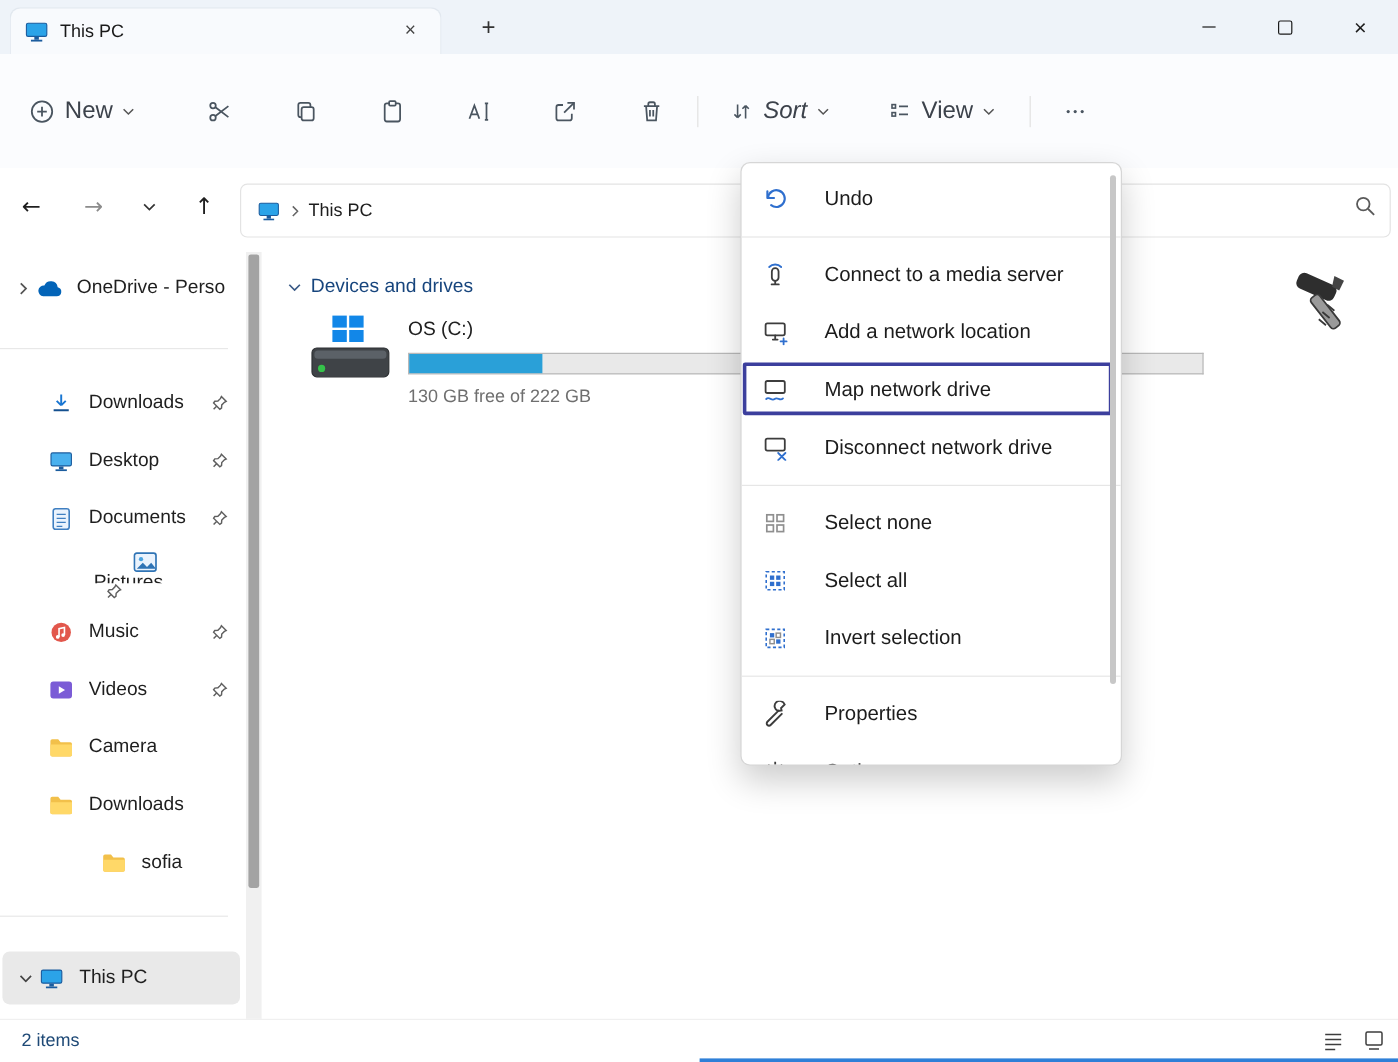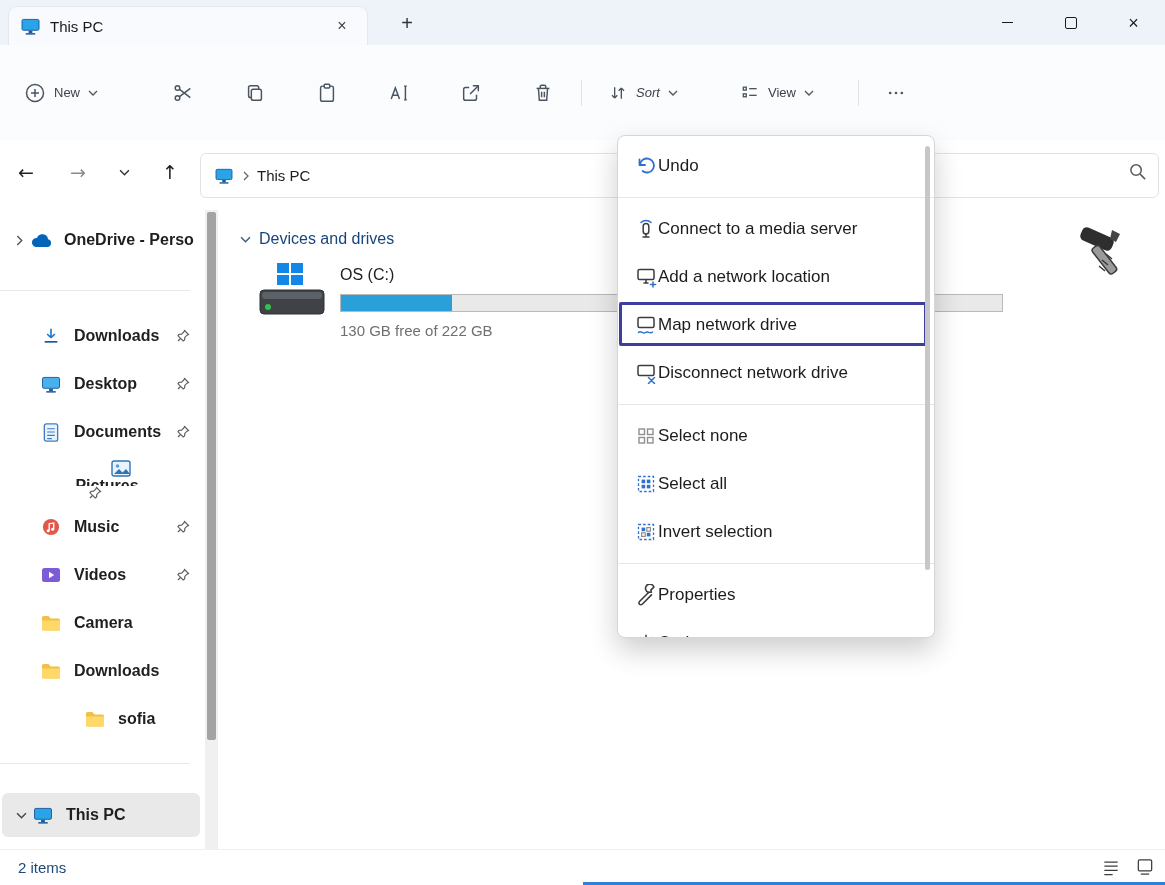--- a/index.html
+++ b/index.html
@@ -20,59 +20,59 @@
        justify-content:center;font-size:20px;color:#333;}
   .win-controls{position:absolute;right:0;top:0;height:45px;display:flex;}
   .win-btn{width:63px;height:45px;display:flex;align-items:center;justify-content:center;color:#1b1b1b;}
   .glyph-min{width:11px;height:1px;background:#1b1b1b;}
   .glyph-max{width:10px;height:10px;border:1.2px solid #1b1b1b;border-radius:2px;}
   .glyph-close{font-size:18px;line-height:1;}
 
   
   .toolbar{position:absolute;left:0;top:45px;width:100%;height:95px;background:#fbfcfe;border-bottom:1px solid #e7e7e7;}
   .tool-btn{position:absolute;top:0;height:95px;display:flex;align-items:center;gap:8px;color:#3f4650;}
-  .tool-label{font-size:13px;color:#3c424b;}
+  .tool-label{font-size:20px;color:#3c424b;}
   .icon-btn{position:absolute;top:31px;width:34px;height:34px;display:flex;align-items:center;justify-content:center;border-radius:4px;}
   .tool-sep{position:absolute;top:35px;width:1px;height:26px;background:#e1e1e1;}
 
   
   .addressbar{position:absolute;left:0;top:140px;width:100%;height:63px;background:#fff;}
   .nav-arrow{position:absolute;top:14px;width:36px;height:36px;display:flex;align-items:center;justify-content:center;
        font-family:"DejaVu Sans",sans-serif;font-size:19px;border-radius:4px;}
   .address-box{position:absolute;left:200px;right:6px;top:13px;height:45px;border:1px solid #e3e3e3;border-radius:6px;
        display:flex;align-items:center;padding:0 14px;box-sizing:border-box;background:#fff;}
   .crumb-text{font-size:15px;color:#1d1d1d;margin-left:8px;}
   .search-btn{position:absolute;right:18px;top:22px;}
 
   
   .side-item{position:absolute;left:0;width:202px;height:40px;display:flex;align-items:center;border-radius:6px;}
   .side-item.selected{background:#e9e9e9;left:2px;width:198px;}
   .expander{width:22px;margin-left:8px;display:flex;justify-content:center;}
   .side-icon{width:22px;margin-left:18px;display:flex;justify-content:center;}
   .side-item .expander + .side-icon{margin-left:0;}
-  .side-label{font-size:16px;color:#1f1f1f;margin-left:12px;flex:1;white-space:nowrap;overflow:hidden;font-weight:bold;}
+  .side-label{font-size:16px;color:#1f1f1f;margin-left:12px;flex:1;white-space:nowrap;overflow:hidden;}
   .pin{margin-right:12px;}
   .side-divider{position:absolute;left:0;width:190px;height:1px;background:#e8e8e8;}
   .side-scroll-track{position:absolute;left:205px;top:210px;width:13px;height:648px;background:#f0f0f0;}
   .side-scroll-thumb{position:absolute;left:207px;top:212px;width:9px;height:528px;background:#a3a3a3;border-radius:2px;}
 
   
   .group-header{position:absolute;left:240px;top:230px;display:flex;align-items:center;gap:8px;}
   .group-header span{font-size:16px;color:#17457d;}
   .drive-name{position:absolute;left:340px;top:266px;font-size:16px;color:#202020;}
   .drive-bar{position:absolute;left:340px;top:294px;width:280px;height:18px;background:#e9e9e9;border:1px solid #b9b9b9;box-sizing:border-box;}
   .drive-bar-fill{height:100%;background:#2aa0d8;}
   .drive-bar-fragment{position:absolute;left:935px;top:294px;width:68px;height:18px;background:#e9e9e9;border:1px solid #b9b9b9;border-left:none;box-sizing:border-box;}
   .drive-details{position:absolute;left:340px;top:322px;font-size:15px;color:#6f6f6f;}
 
   
   .context-menu{position:absolute;left:617px;top:135px;width:318px;height:503px;background:#ffffff;
        border:1px solid #d6d6d6;border-radius:8px;box-shadow:0 12px 28px rgba(0,0,0,0.20);
        overflow:hidden;box-sizing:border-box;padding-top:6px;z-index:60;}
-  .menu-item{height:48px;display:flex;align-items:center;padding:0 16px;gap:0;}
+  .menu-item{height:48px;display:flex;align-items:center;padding:0 16px;gap:29px;}
   .menu-item span.mi-label{font-size:17px;color:#1c1c1c;}
   .menu-icon{width:24px;display:flex;justify-content:center;}
   .menu-sep{height:1px;background:#e6e6e6;margin:7px 0;}
   .menu-highlight{position:absolute;left:1px;right:7px;top:166px;height:44px;border:3px solid #3c3f9d;
        border-radius:2px;pointer-events:none;box-sizing:border-box;}
   .menu-scroll{position:absolute;right:4px;top:10px;width:5px;height:424px;background:#c7c7c7;border-radius:3px;}
 
   
   .statusbar{position:absolute;left:0;bottom:0;width:100%;height:35px;background:#ffffff;border-top:1px solid #f0f0f0;}
   .status-count{position:absolute;left:18px;top:9px;font-size:15px;color:#1e4976;}

